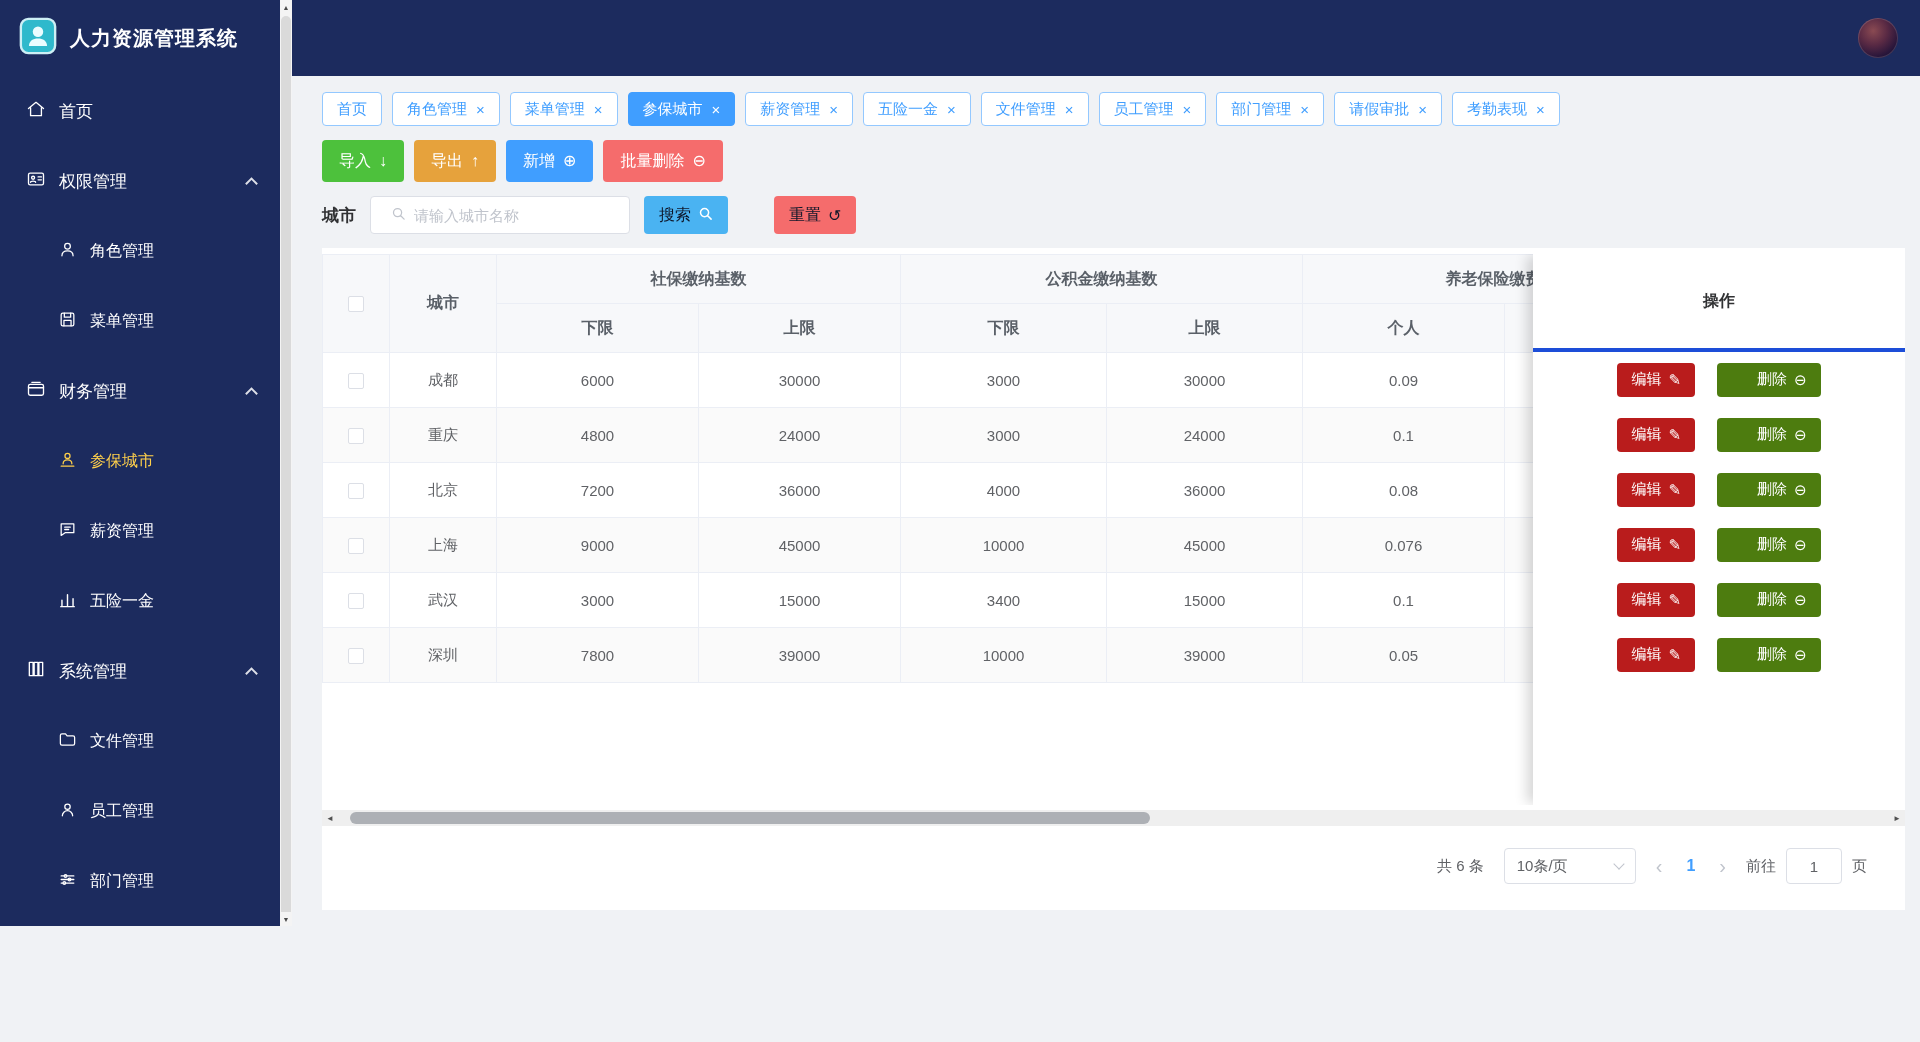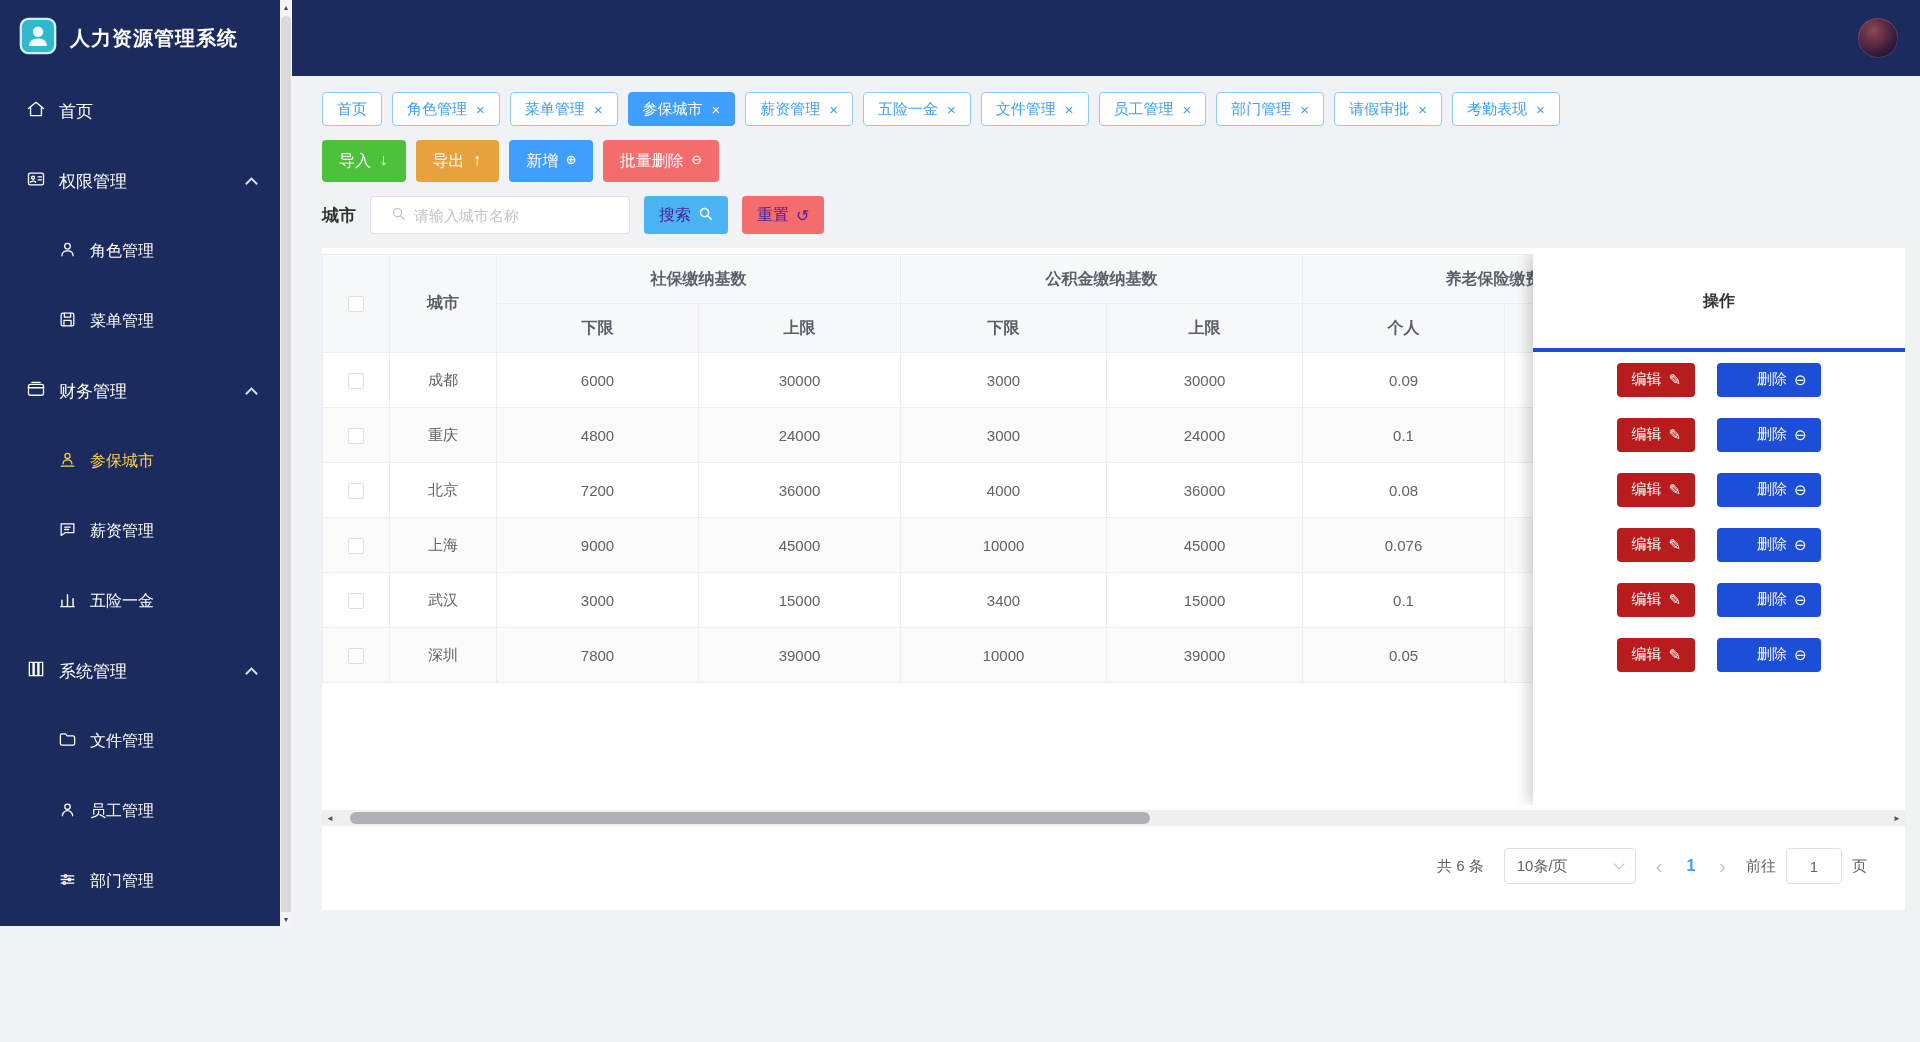--- a/index.html
+++ b/index.html
@@ -30,53 +30,53 @@
   .content { flex:1; background:#f0f2f5; padding:16px 15px 0 30px; overflow:hidden; }
 
   
   .tabs { display:flex; gap:10px; }
   .tab { height:34px; padding:0 14px; display:inline-flex; align-items:center; gap:9px; background:#ffffff; border:1px solid #93c8ff; border-radius:4px; color:#409eff; font-size:15px; cursor:pointer; white-space:nowrap; }
   .tab .tclose { font-size:15px; line-height:1; cursor:pointer; }
   .tab.active { background:#409eff; border-color:#409eff; color:#fff; }
 
   
   .toolbar { margin-top:14px; display:flex; gap:10px; }
-  .btn { height:42px; padding:0 17px; border:none; border-radius:4px; color:#fff; font-size:16px; display:inline-flex; align-items:center; gap:8px; cursor:pointer; font-family:Liberation Mono, monospace; }
+  .btn { height:42px; padding:0 17px; border:none; border-radius:4px; color:#fff; font-size:16px; display:inline-flex; align-items:center; gap:8px; cursor:pointer; font-family:Liberation Serif, serif; }
   .btn .bic { font-size:16px; line-height:1; }
   .btn-import { background:#4dc13c; }
   .btn-export { background:#e6a23c; }
   .btn-add { background:#409eff; }
   .btn-batch { background:#f56c6c; }
 
   
   .filter { margin-top:14px; display:flex; align-items:center; gap:14px; }
   .filter-label { font-size:17px; color:#303133; font-weight:600; }
   .input-wrap { width:260px; height:38px; background:#fff; border:1px solid #dcdfe6; border-radius:4px; display:flex; align-items:center; padding:0 20px; gap:8px; }
   .input-wrap input { border:none; outline:none; flex:1; font-size:15px; color:#606266; font-family:inherit; background:transparent; }
   .input-wrap input::placeholder { color:#c0c4cc; }
-  .btn-sm { height:38px; padding:0 15px; border:none; border-radius:4px; color:#4c1d95; font-size:16px; display:inline-flex; align-items:center; gap:7px; cursor:pointer; font-family:inherit; }
+  .btn-sm { height:38px; padding:0 15px; border:none; border-radius:4px; color:#0f172a; font-size:16px; display:inline-flex; align-items:center; gap:7px; cursor:pointer; font-family:inherit; }
   .btn-search { background:#4ab3f2; }
-  .btn-reset { background:#f56c6c; }
+  .btn-reset { background:#f56c6c;margin-left:32px; }
 
   
   .panel { margin-top:14px; background:#fff; width:1583px; padding-top:6px; }
   .table-wrap { position:relative; height:551px; overflow:hidden; }
   table { border-collapse:collapse; table-layout:fixed; width:1583px; }
   th, td { border:1px solid #ebeef5; text-align:center; }
   thead th { background:#f7f8fa; color:#5a6068; font-weight:600; font-size:16px; height:49px; }
   tbody td { height:55px; background:#fff; font-size:15px; color:#606266; }
   tr.striped td { background:#fafafa; }
   .cb { appearance:none; -webkit-appearance:none; width:16px; height:16px; border:1px solid #dcdfe6; border-radius:2px; background:#fff; cursor:pointer; vertical-align:middle; }
 
   .fixed-col { position:absolute; top:0; right:0; width:372px; height:100%; background:#fff; box-shadow:-8px 0 12px -2px rgba(0,0,0,0.16); z-index:3; }
   .fixed-head { height:98px; display:flex; align-items:center; justify-content:center; font-size:16px; font-weight:600; color:#303133; border-bottom:4px solid #1d4ed8; }
   .fixed-row { height:55px; display:flex; align-items:center; justify-content:center; gap:22px; }
   .mini { height:34px; padding:0 14px; border:none; border-radius:4px; color:#fff; font-size:15px; display:inline-flex; align-items:center; gap:7px; cursor:pointer; font-family:inherit; }
   .mini.edit { background:#b91c1c; }
-  .mini.del { background:#1d4ed8;padding-left:40px; }
+  .mini.del { background:#4d7c0f;padding-left:40px; }
 
   
   .hscroll { margin-top:5px; height:16px; background:#efefef; position:relative; display:flex; align-items:center; justify-content:space-between; }
   .hscroll .harr { width:16px; height:16px; display:flex; align-items:center; justify-content:center; font-size:8px; color:#505050; cursor:pointer; }
   .hthumb { position:absolute; left:28px; width:800px; height:12px; top:2px; background:#adb0b5; border-radius:6px; cursor:pointer; }
 
   
   .pagination { margin-top:22px; padding-right:38px; padding-bottom:26px; display:flex; align-items:center; justify-content:flex-end; gap:10px; font-size:15px; color:#606266; }
   .pg-total { margin-right:10px; }
   .pg-select { width:132px; height:36px; border:1px solid #dcdfe6; border-radius:4px; display:flex; align-items:center; justify-content:space-between; padding:0 12px; background:#fff; cursor:pointer; color:#606266; }

